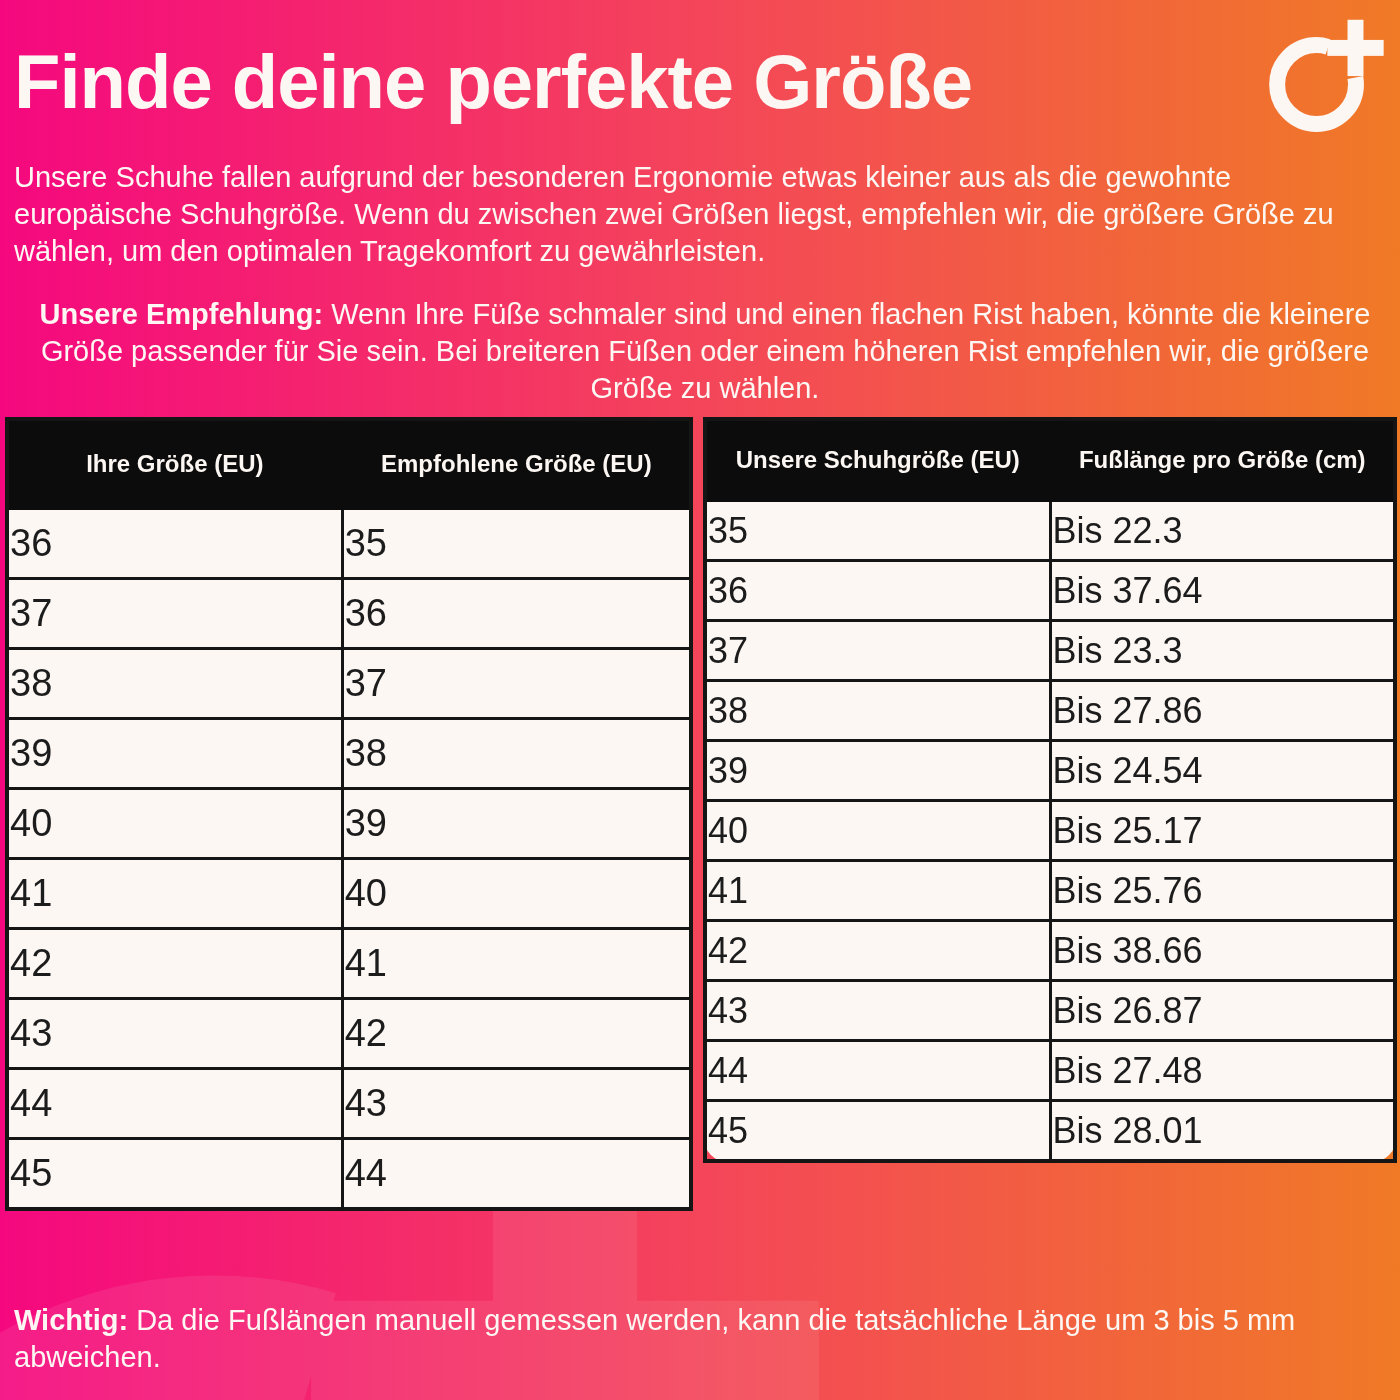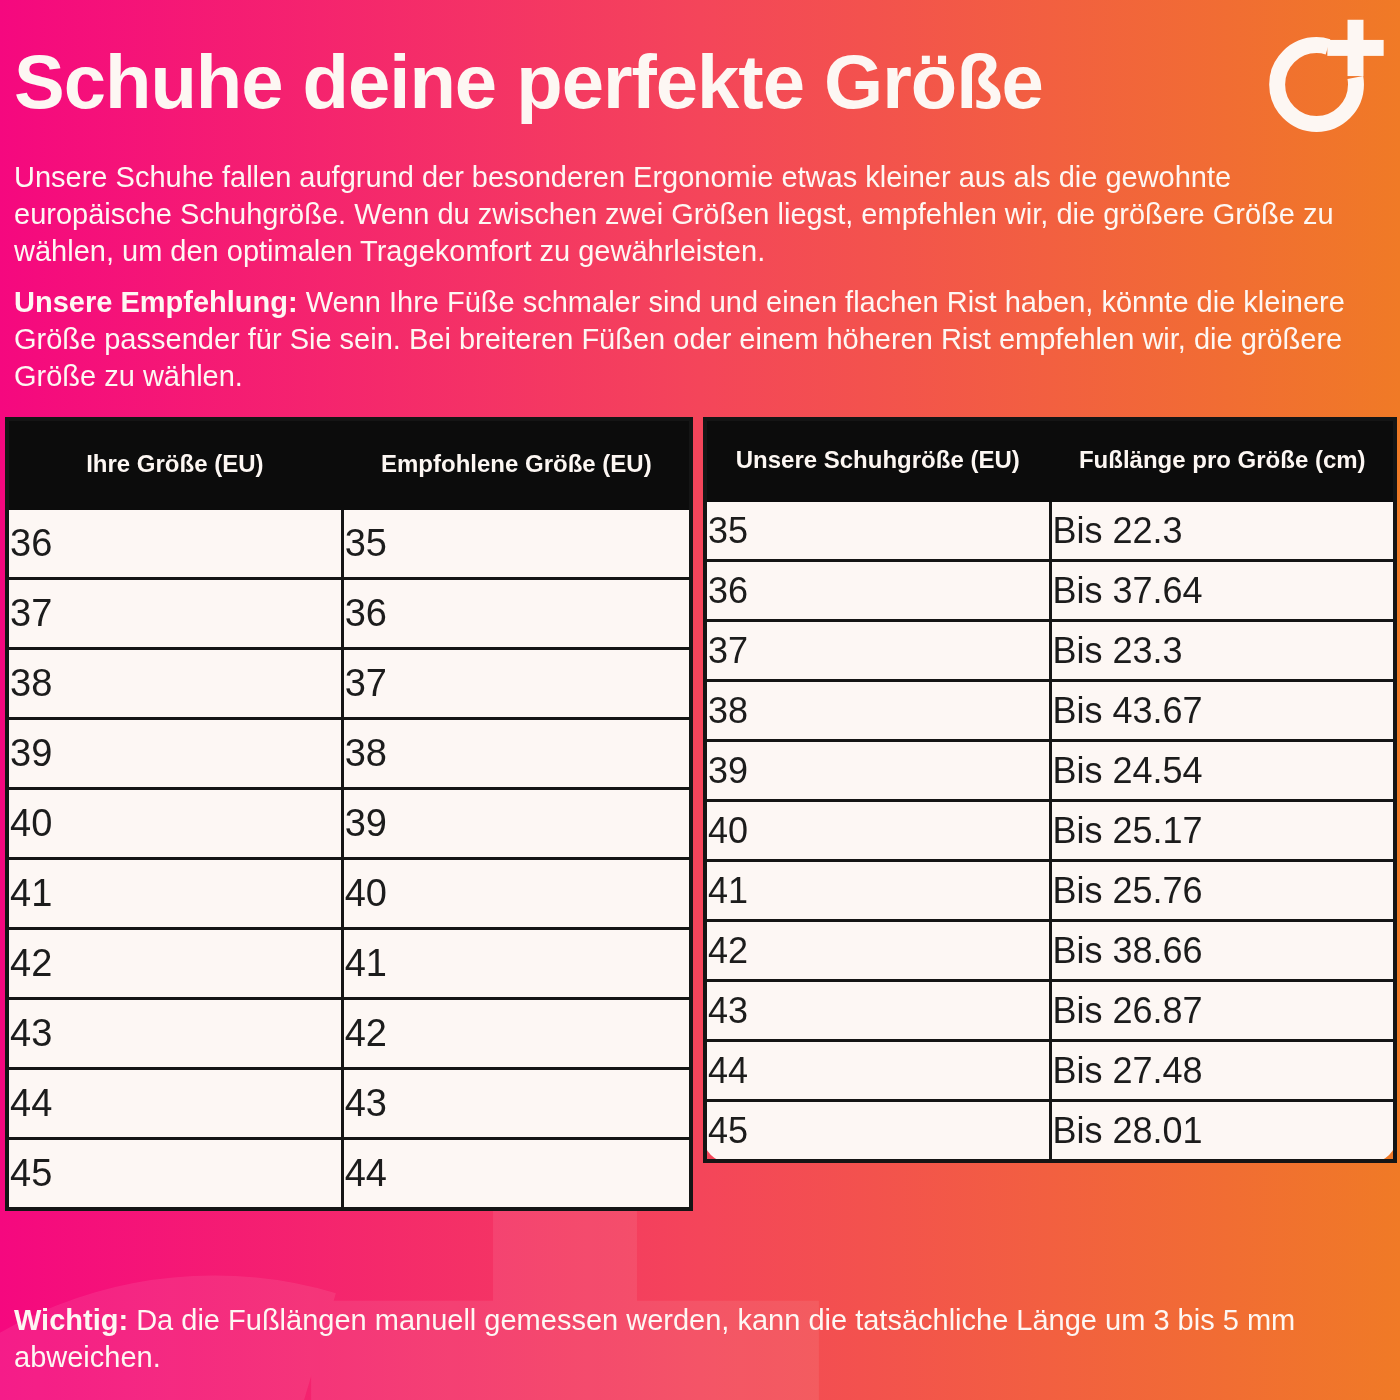--- a/index.html
+++ b/index.html
@@ -21,21 +21,21 @@
     color:var(--text-light,#FDF7F3);
   }
   .logo{
     position:absolute;top:16px;right:14px;width:122px;height:122px;
   }
   p.para{
     position:absolute;left:14px;width:1382px;margin:0;
     font-size:29px;line-height:1.27;color:var(--text-light,#FDF7F3);
   }
   p.intro{top:159px;}
-  p.rec{top:284px;}
+  p.rec{top:296px;text-align:center;}
   p.note{top:1282px;width:1360px;margin-top:20px;}
   p.para b{font-weight:bold;}
   .tables{
     position:absolute;top:417px;left:5px;width:1392px;
     display:flex;gap:10px;align-items:flex-start;
   }
   table{
     border-collapse:collapse;
     background:var(--table-cell-bg,#FDF7F4);
     border:4px solid var(--table-border,#151515);
@@ -62,21 +62,21 @@
 </style>
 </head>
 <body>
 
 <svg class="watermark" viewBox="0 0 130 130" aria-hidden="true">
   <circle cx="56" cy="73" r="42" fill="none" stroke="#FFFFFF" stroke-width="17" stroke-dasharray="210 46"></circle>
   <rect x="89" y="4" width="17" height="60" fill="#FFFFFF"></rect>
   <rect x="67.5" y="25.5" width="60" height="17" fill="#FFFFFF"></rect>
 </svg>
 
-<h1 class="title">Schuhe deine perfekte Größe</h1>
+<h1 class="title">Finde deine perfekte Größe</h1>
 
 <svg class="logo" viewBox="0 0 130 130" aria-hidden="true">
   <circle cx="56" cy="73" r="42" fill="none" stroke="#FDF7F3" stroke-width="17" stroke-dasharray="210 46"></circle>
   <rect x="89" y="4" width="17" height="60" fill="#FDF7F3"></rect>
   <rect x="67.5" y="25.5" width="60" height="17" fill="#FDF7F3"></rect>
 </svg>
 
 <p class="para intro">Unsere Schuhe fallen aufgrund der besonderen Ergonomie etwas kleiner aus als die gewohnte europäische Schuhgröße. Wenn du zwischen zwei Größen liegst, empfehlen wir, die größere Größe zu wählen, um den optimalen Tragekomfort zu gewährleisten.</p>
 
 <p class="para rec"><b>Unsere Empfehlung:</b><span> Wenn Ihre Füße schmaler sind und einen flachen Rist haben, könnte die kleinere Größe passender für Sie sein. Bei breiteren Füßen oder einem höheren Rist empfehlen wir, die größere Größe zu wählen.</span></p>
@@ -147,21 +147,21 @@
         <tr>
           <td>36</td>
           <td>Bis 37.64</td>
         </tr>
         <tr>
           <td>37</td>
           <td>Bis 23.3</td>
         </tr>
         <tr>
           <td>38</td>
-          <td>Bis 43.67</td>
+          <td>Bis 27.86</td>
         </tr>
         <tr>
           <td>39</td>
           <td>Bis 24.54</td>
         </tr>
         <tr>
           <td>40</td>
           <td>Bis 25.17</td>
         </tr>
         <tr>

